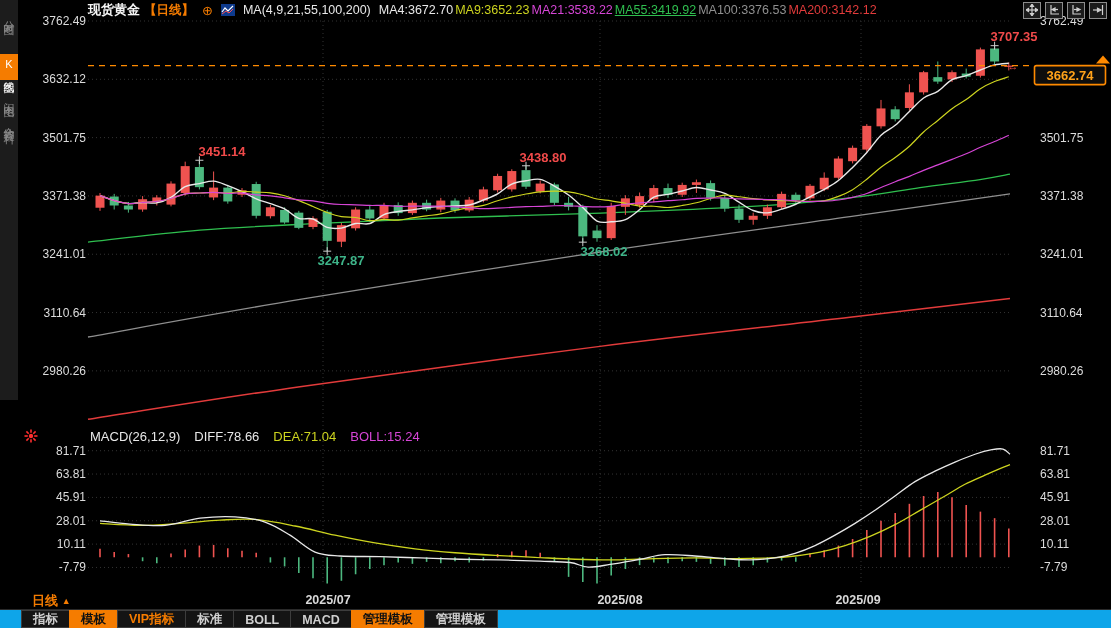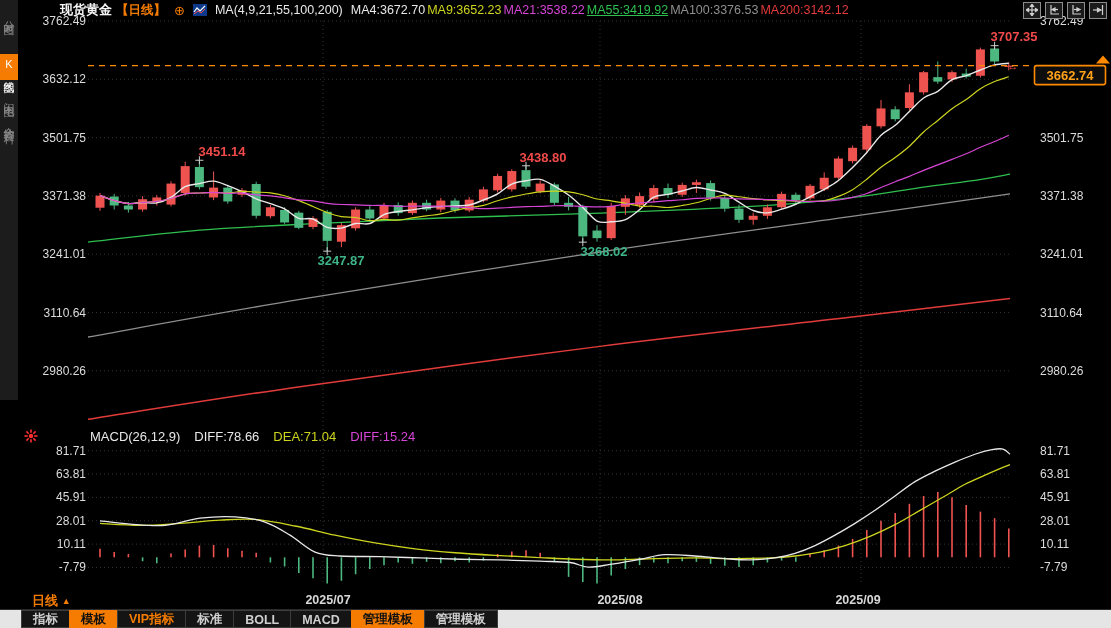--- a/index.html
+++ b/index.html
@@ -5,35 +5,35 @@
   html,body{margin:0;padding:0;background:#000;}
   .app{position:relative;width:1111px;height:628px;background:#000;overflow:hidden;
        font-family:"Liberation Sans","DejaVu Sans",sans-serif;}
   
   .sidebar{position:absolute;left:0;top:0;width:18px;height:400px;background:#1c1c1c;z-index:5;}
   .side-item{writing-mode:vertical-rl;text-orientation:upright;font-size:11px;line-height:18px;
              color:#8a8a8a;letter-spacing:2px;width:18px;text-align:center;cursor:pointer;}
   .side-item.active{background:#f57c00;color:#fff;}
   
   .topbar{position:absolute;left:18px;top:0;width:1093px;height:20px;display:flex;
-          align-items:center;gap:8px;padding-left:42px;box-sizing:border-box;font-size:12.5px;z-index:4;}
+          align-items:center;gap:8px;padding-left:70px;box-sizing:border-box;font-size:12.5px;z-index:4;}
   .sym{color:#f5f5f5;font-weight:700;font-size:13px;}
   .period{color:#f57c00;font-weight:700;}
   .plus{color:#f57c00;font-size:13px;cursor:pointer;}
   .magroup{color:#e8e8e8;}
   .ma-item{white-space:nowrap;}
   .hdr-icons{margin-left:auto;margin-right:4px;display:flex;gap:4px;}
   .hicon{width:16px;height:15px;border:1px solid #8d8d8d;background:#1b1b1b;display:flex;
          align-items:center;justify-content:center;cursor:pointer;}
   
   .macd-head{position:absolute;left:90px;top:429px;display:flex;gap:14px;font-size:13px;z-index:4;justify-content:flex-end;}
   
   .period-bottom{position:absolute;left:32px;top:592px;color:#f57c00;font-weight:700;font-size:13px;z-index:6;cursor:pointer;}
   .period-bottom .arrow{font-size:9px;vertical-align:1px;}
-  .toolbar{position:absolute;left:0;bottom:0;width:1111px;height:19px;background:#e5e5e5;
+  .toolbar{position:absolute;left:0;bottom:0;width:1111px;height:19px;background:#0ea5e9;
            border-top:1px solid #2a2a2a;display:flex;align-items:stretch;padding-left:22px;box-sizing:border-box;z-index:6;}
   .tab{font-size:12.5px;font-weight:700;color:#cfcfcf;background:#141414;border:1px solid #3d3d3d;
        margin-left:-1px;padding:1px 11px 0 11px;display:flex;align-items:center;cursor:pointer;white-space:nowrap;}
   .tab.active{background:#f57c00;color:#111;border-color:#f57c00;}
   .tab.vip{color:#f57c00;}
   
   .watermark{position:absolute;right:20px;top:570px;font-size:37px;letter-spacing:3px;color:#f0f0f0;z-index:3;}
   svg text{font-family:"Liberation Sans","DejaVu Sans",sans-serif;}
 </style>
 </head>
@@ -398,21 +398,21 @@
         <line x1="31" y1="432.8" x2="31" y2="429.5" stroke="#ff2e2e" stroke-width="1.6"></line>
         <line x1="33.262741699796955" y1="433.73725830020305" x2="35.59619407771256" y2="431.40380592228746" stroke="#ff2e2e" stroke-width="1.6"></line>
         <circle cx="31" cy="436" r="2.2" fill="#ff2e2e"></circle>
       </g>
     </svg>
 
   <div class="macd-head">
     <span style="color: rgb(232, 232, 232);">MACD(26,12,9)</span>
     <span style="color: rgb(232, 232, 232);">DIFF:78.66</span>
     <span style="color: rgb(205, 212, 31);">DEA:71.04</span>
-    <span style="color: rgb(214, 69, 214);">DIFF:15.24</span>
+    <span style="color: rgb(214, 69, 214);">BOLL:15.24</span>
   </div>
 
   <div class="period-bottom">
     <span>日线</span>
     <span class="arrow">▲</span>
   </div>
 
 
   <div class="toolbar" id="toolbar">
       <div class="tab">指标</div>

